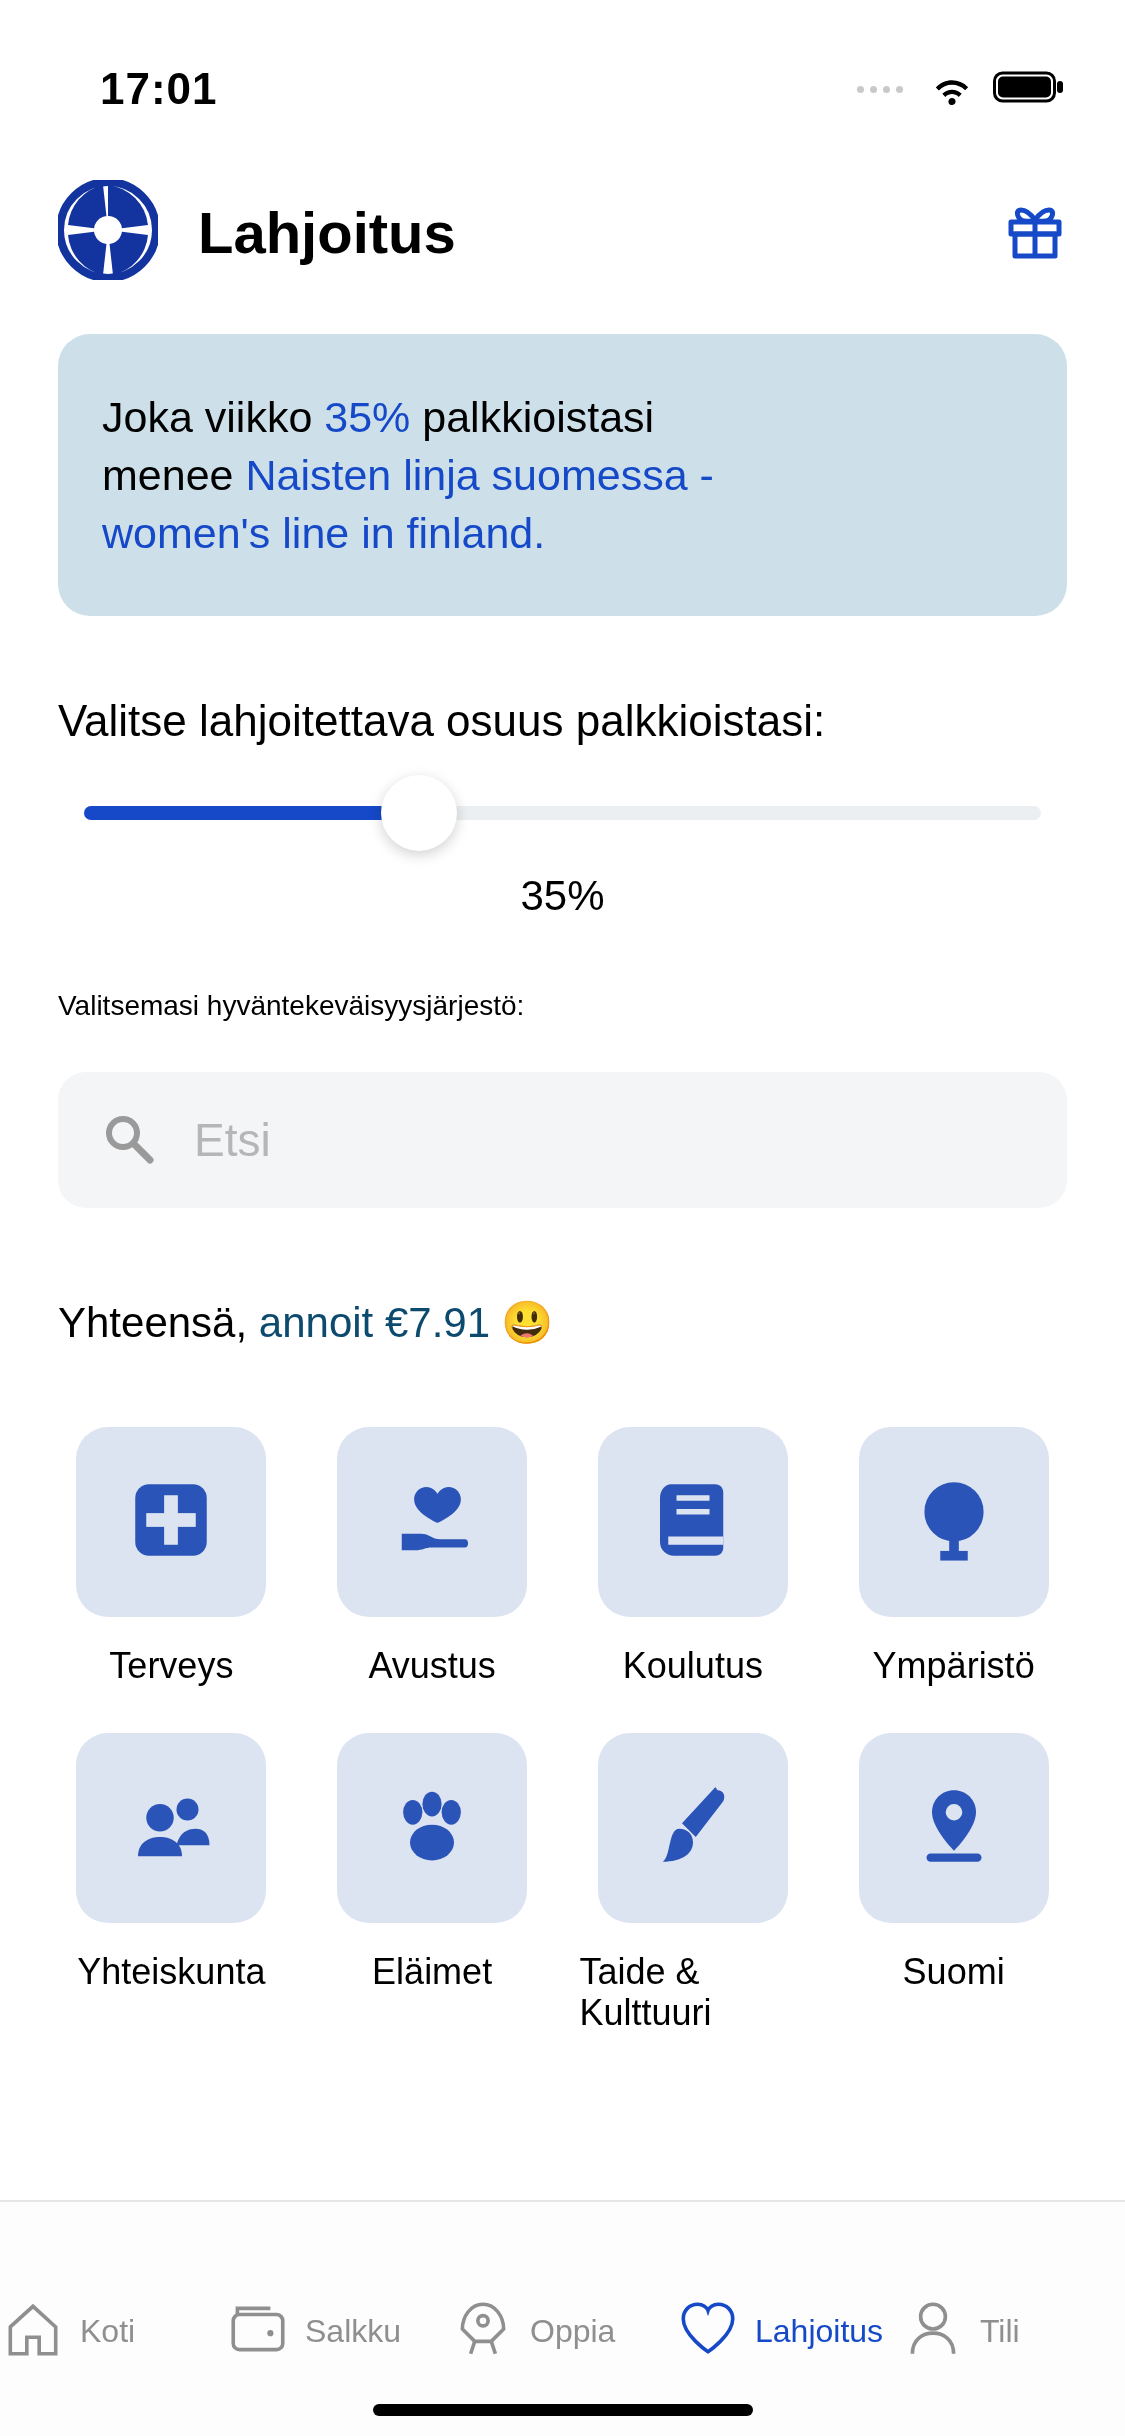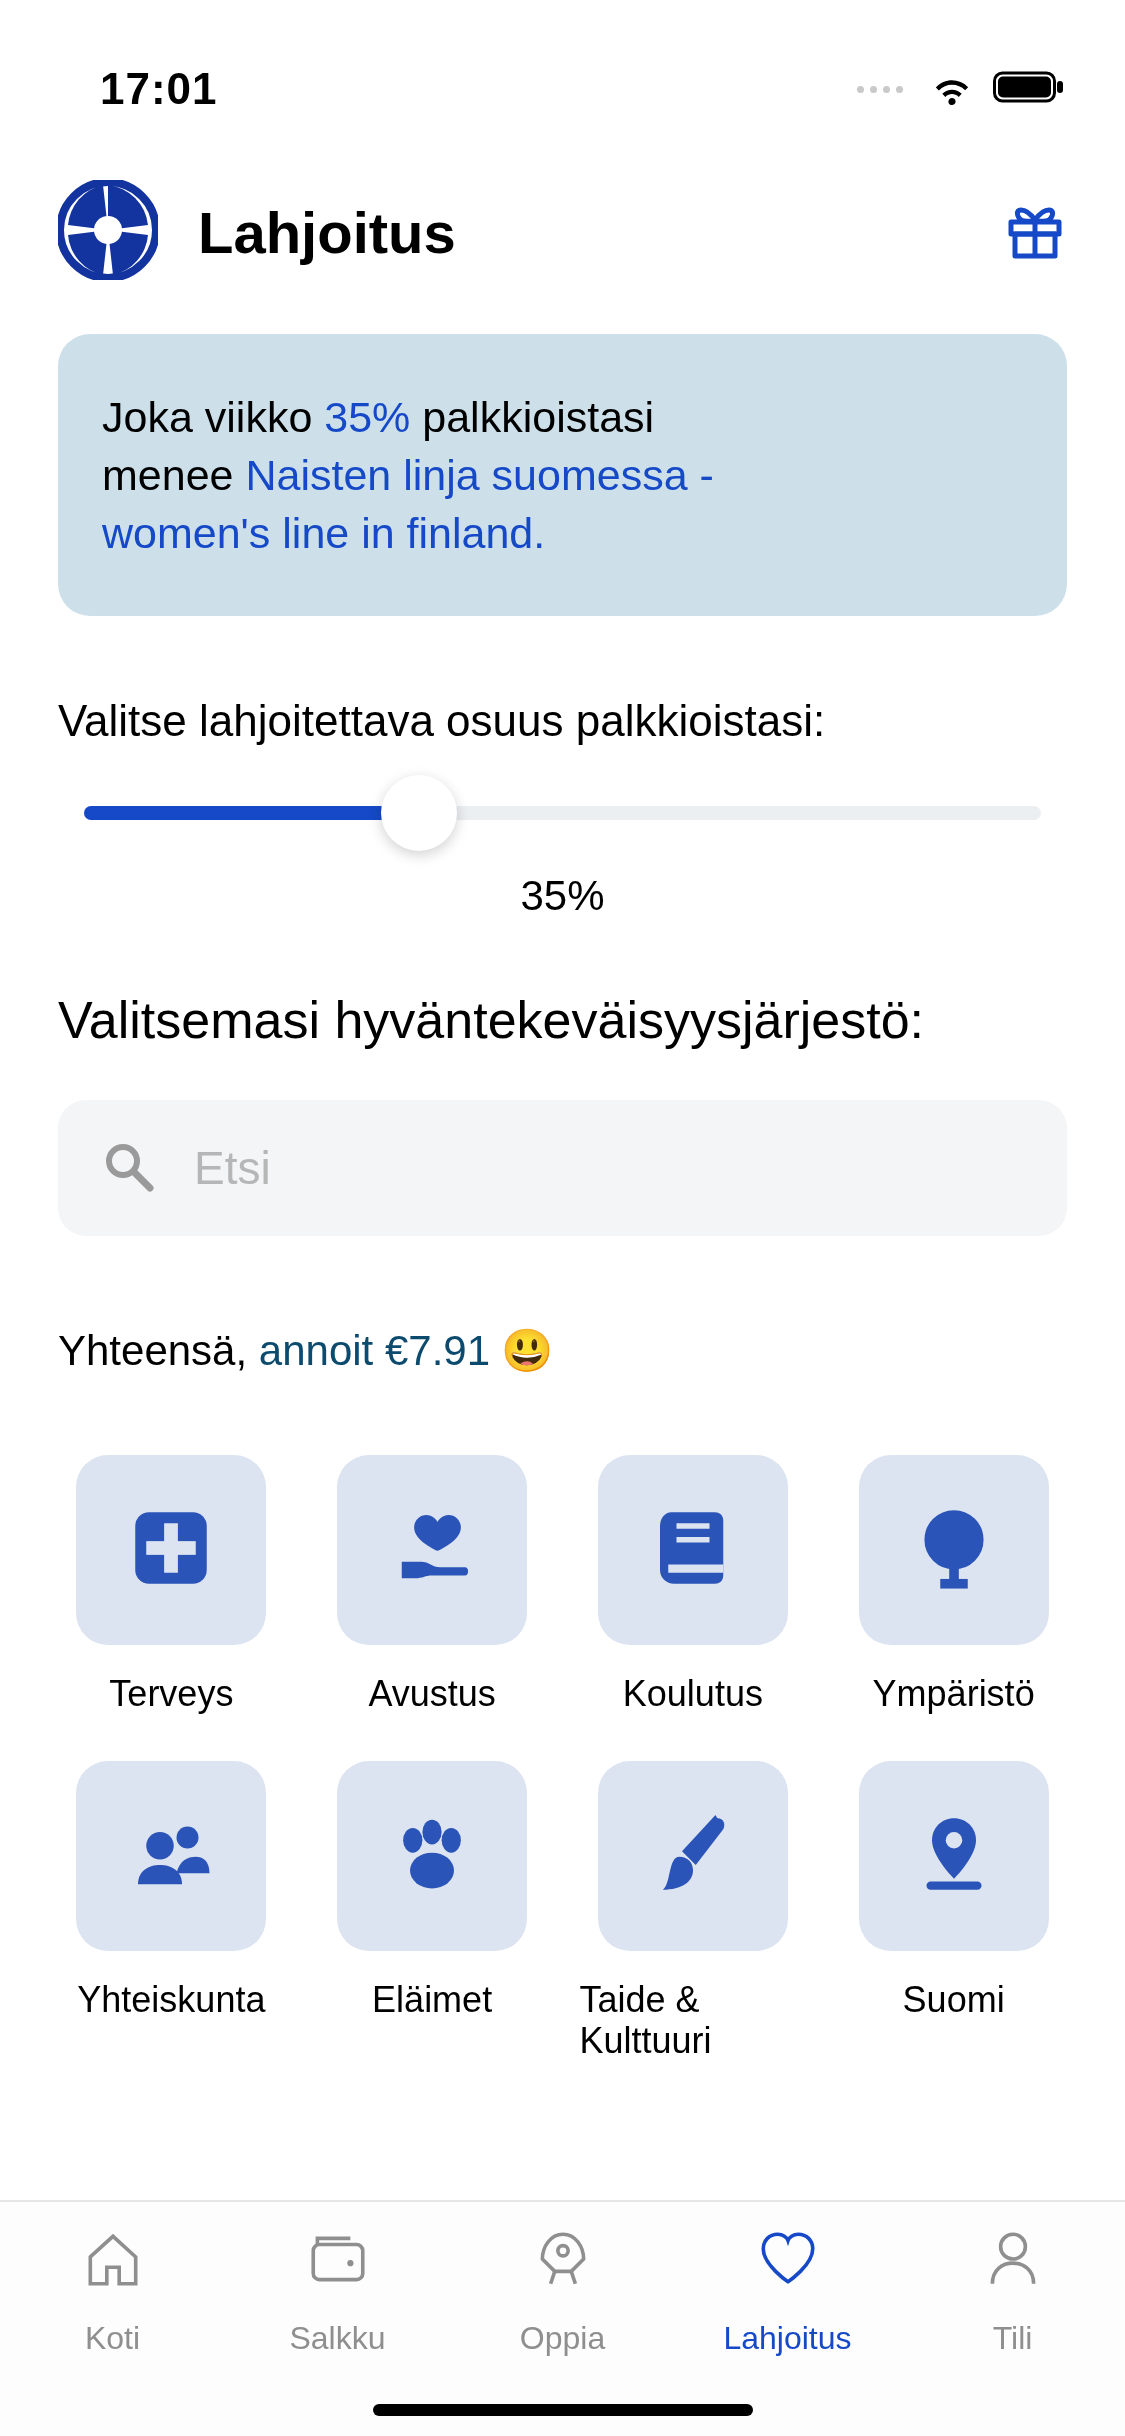--- a/index.html
+++ b/index.html
@@ -92,21 +92,21 @@
     transform: translate(-50%, -50%);
     width: 76px; height: 76px;
     background: #fff;
     border-radius: 50%;
     box-shadow: 0 4px 14px rgba(0,0,0,0.18);
   }
   .slider-value { text-align: center; font-size: 42px; margin-top: 52px; }
 
   
   .charity-section { margin: 70px 58px 0 58px; }
-  .charity-label { font-size: 52px; }
+  .charity-label { font-size: 28px; }
   .search-box {
     margin-top: 50px;
     background: #f3f5f7;
     border-radius: 28px;
     height: 136px;
     display: flex;
     align-items: center;
     padding: 0 44px;
     gap: 40px;
   }
@@ -142,21 +142,21 @@
   .tabbar {
     position: absolute;
     left: 0; right: 0; bottom: 0;
     height: 236px;
     border-top: 2px solid #e5e5e5;
     background: #fdfdfd;
     display: flex;
     justify-content: space-around;
     padding-top: 24px;
   }
-  .tab-item { display: flex; flex-direction: column; align-items: center; gap: 24px; cursor: pointer; width: 20%; }
+  .tab-item { display: flex; align-items: center; gap: 14px; cursor: pointer; width: 20%; }
   .tab-item svg { width: 66px; height: 66px; fill: none; stroke: #8f8f8f; stroke-width: 3.5; }
   .tab-item.active svg { stroke: #1549c8; }
   .tab-label { font-size: 32px; color: #8f8f8f; }
   .tab-item.active .tab-label { color: #1549c8; }
 
   .home-indicator {
     position: absolute;
     bottom: 20px; left: 50%;
     transform: translateX(-50%);
     width: 380px; height: 12px;

